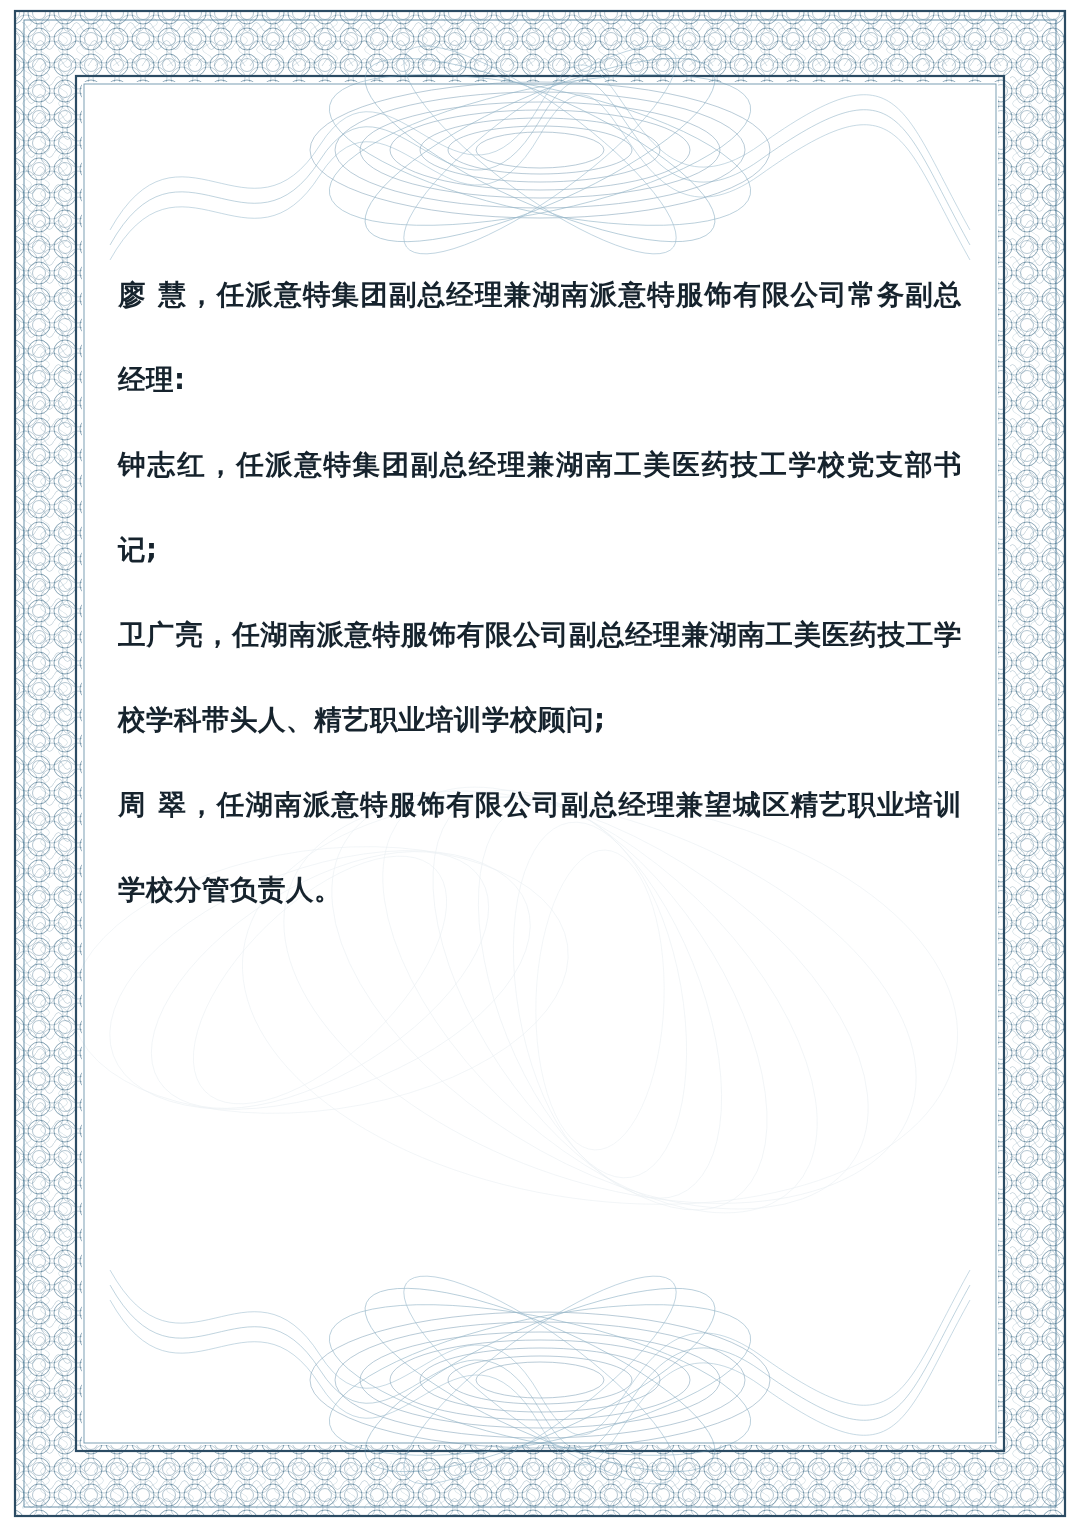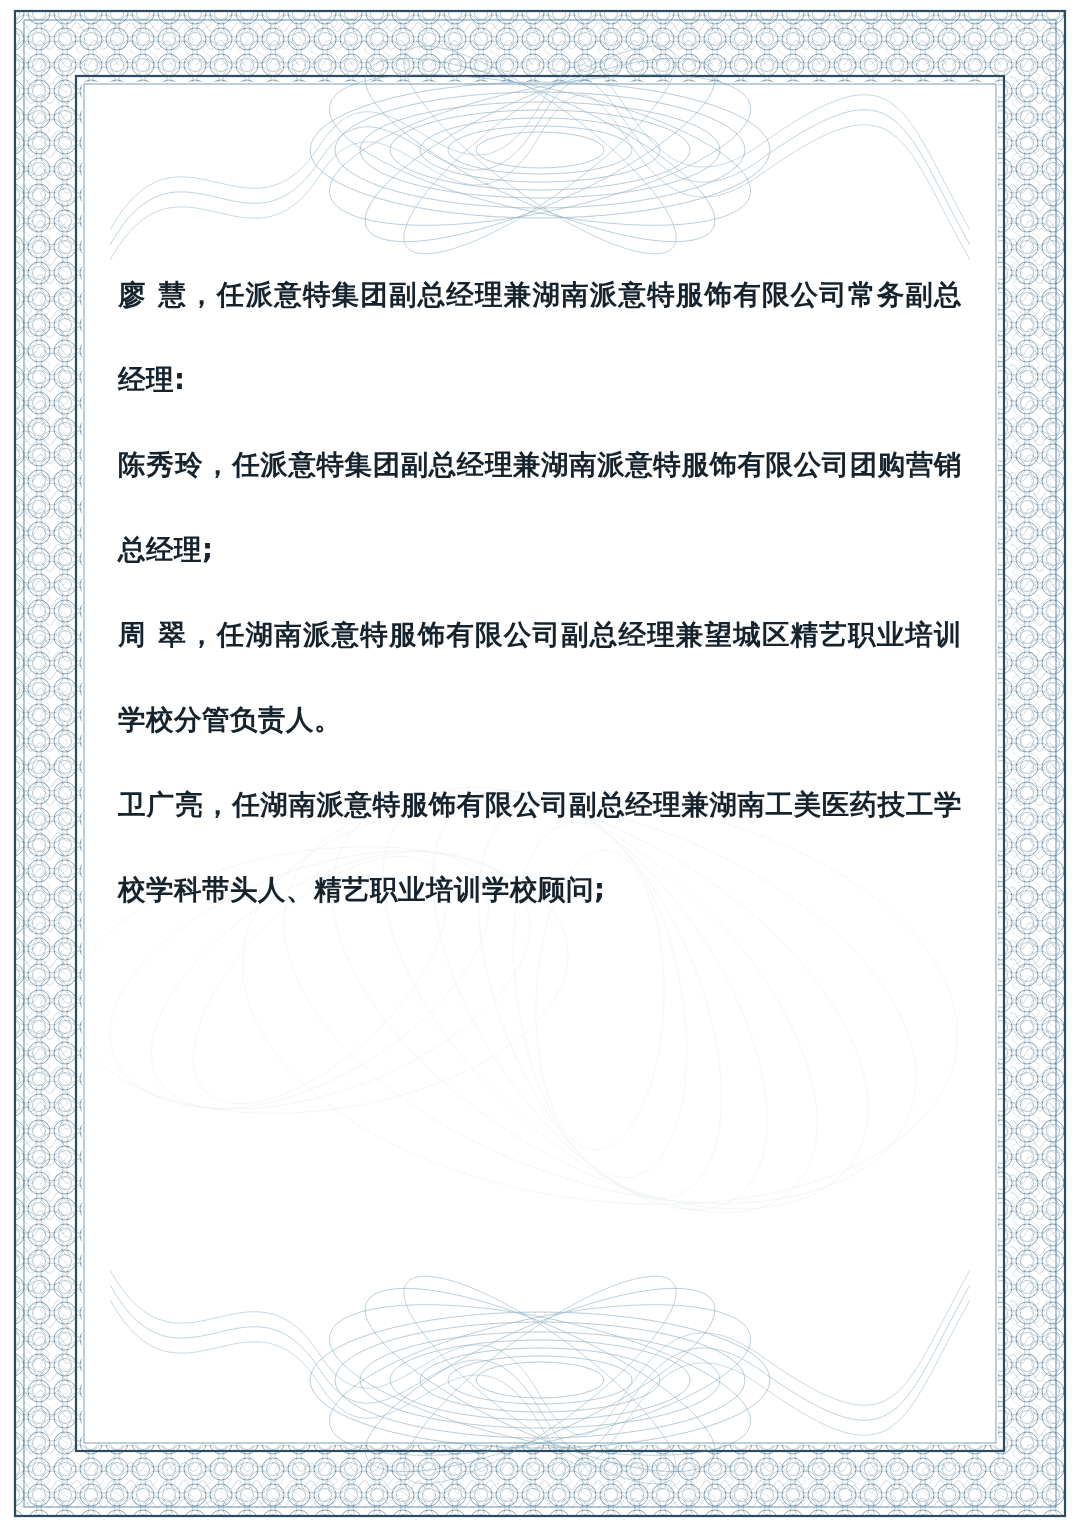--- a/index.html
+++ b/index.html
@@ -163,22 +163,22 @@
         <ellipse rx="190" ry="94" transform="rotate(-32)"></ellipse>
         <ellipse rx="160" ry="76" transform="rotate(-44)"></ellipse>
       </g>
     </g>
   </svg>
 
   <div class="content">
 
     <p class="para"><span class="nm">廖 慧，</span><span class="txt">任派意特集团副总经理兼湖南派意特服饰有限公司常务副总经理:</span></p>
 
-
-    <p class="para"><span class="nm">陈秀玲，</span><span class="txt">任派意特集团副总经理兼湖南派意特服饰有限公司团购营销总经理;</span></p>
+    <p class="para"><span class="nm">钟志红，</span><span class="txt">任派意特集团副总经理兼湖南工美医药技工学校党支部书记;</span></p>
 
 
-    <p class="para"><span class="nm">周 翠，</span><span class="txt">任湖南派意特服饰有限公司副总经理兼望城区精艺职业培训学校分管负责人。</span></p>
 
     <p class="para"><span class="nm">卫广亮，</span><span class="txt">任湖南派意特服饰有限公司副总经理兼湖南工美医药技工学校学科带头人、精艺职业培训学校顾问;</span></p>
+
+    <p class="para"><span class="nm">周 翠，</span><span class="txt">任湖南派意特服饰有限公司副总经理兼望城区精艺职业培训学校分管负责人。</span></p>
 
   </div>
 </div>
 
 </body></html>

